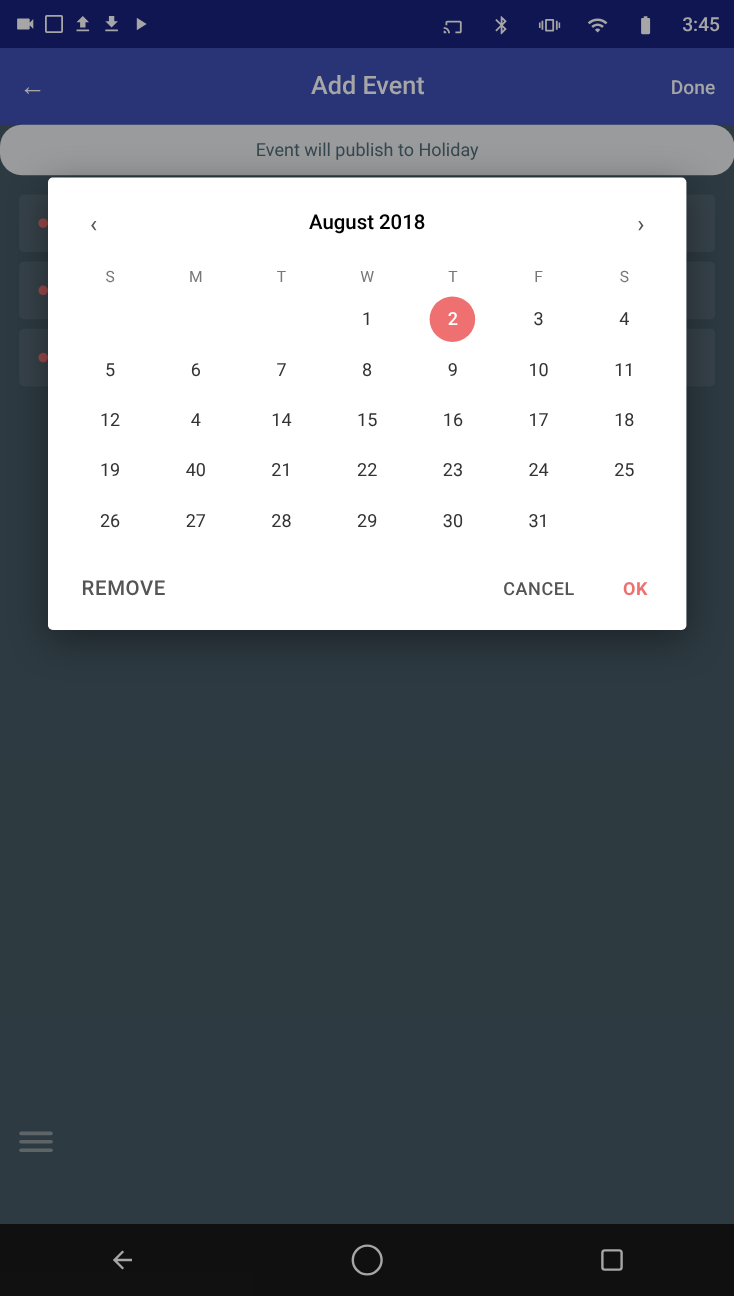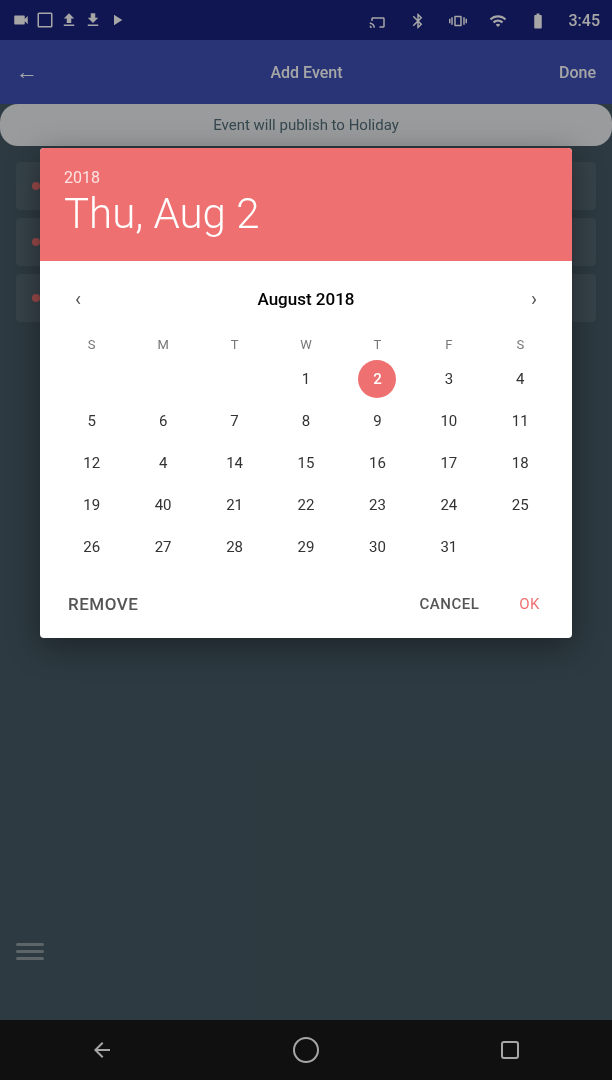--- a/index.html
+++ b/index.html
@@ -57,21 +57,21 @@
     .app-bar-back {
       color: white;
       font-size: 22px;
       margin-right: 16px;
       cursor: pointer;
     }
     .app-bar-title {
       flex: 1;
       text-align: center;
       color: white;
-      font-size: 16px;
+      font-size: 21px;
       font-weight: 500;
     }
     .app-bar-done {
       color: white;
       font-size: 16px;
       font-weight: 500;
       cursor: pointer;
     }
 
     
@@ -224,21 +224,21 @@
       font-size: 15px;
       font-weight: 500;
       color: #555;
       cursor: pointer;
       padding: 8px 16px;
       text-transform: uppercase;
       letter-spacing: 0.5px;
     }
     .footer-ok {
       font-size: 15px;
-      font-weight: 400;
+      font-weight: 700;
       color: #ef7070;
       cursor: pointer;
       padding: 8px 16px;
       text-transform: uppercase;
       letter-spacing: 0.5px;
     }
 
     
     .bottom-nav {
       position: absolute;
@@ -358,24 +358,20 @@
   <div class="bg-row">
     <div class="red-dot"></div>
     <span class="bg-text"></span>
   </div>
 </div>
 
 <div class="overlay"></div>
 
 <div class="dialog">
 
-  <div class="dialog-header">
-    <div class="dialog-year">2018</div>
-    <div class="dialog-date">Thu, Aug 2</div>
-  </div>
 
   <div class="calendar-body">
 
     <div class="month-nav">
       <div class="nav-arrow">‹</div>
       <div class="month-title">August 2018</div>
       <div class="nav-arrow">›</div>
     </div>
 
     <div class="day-headers">

